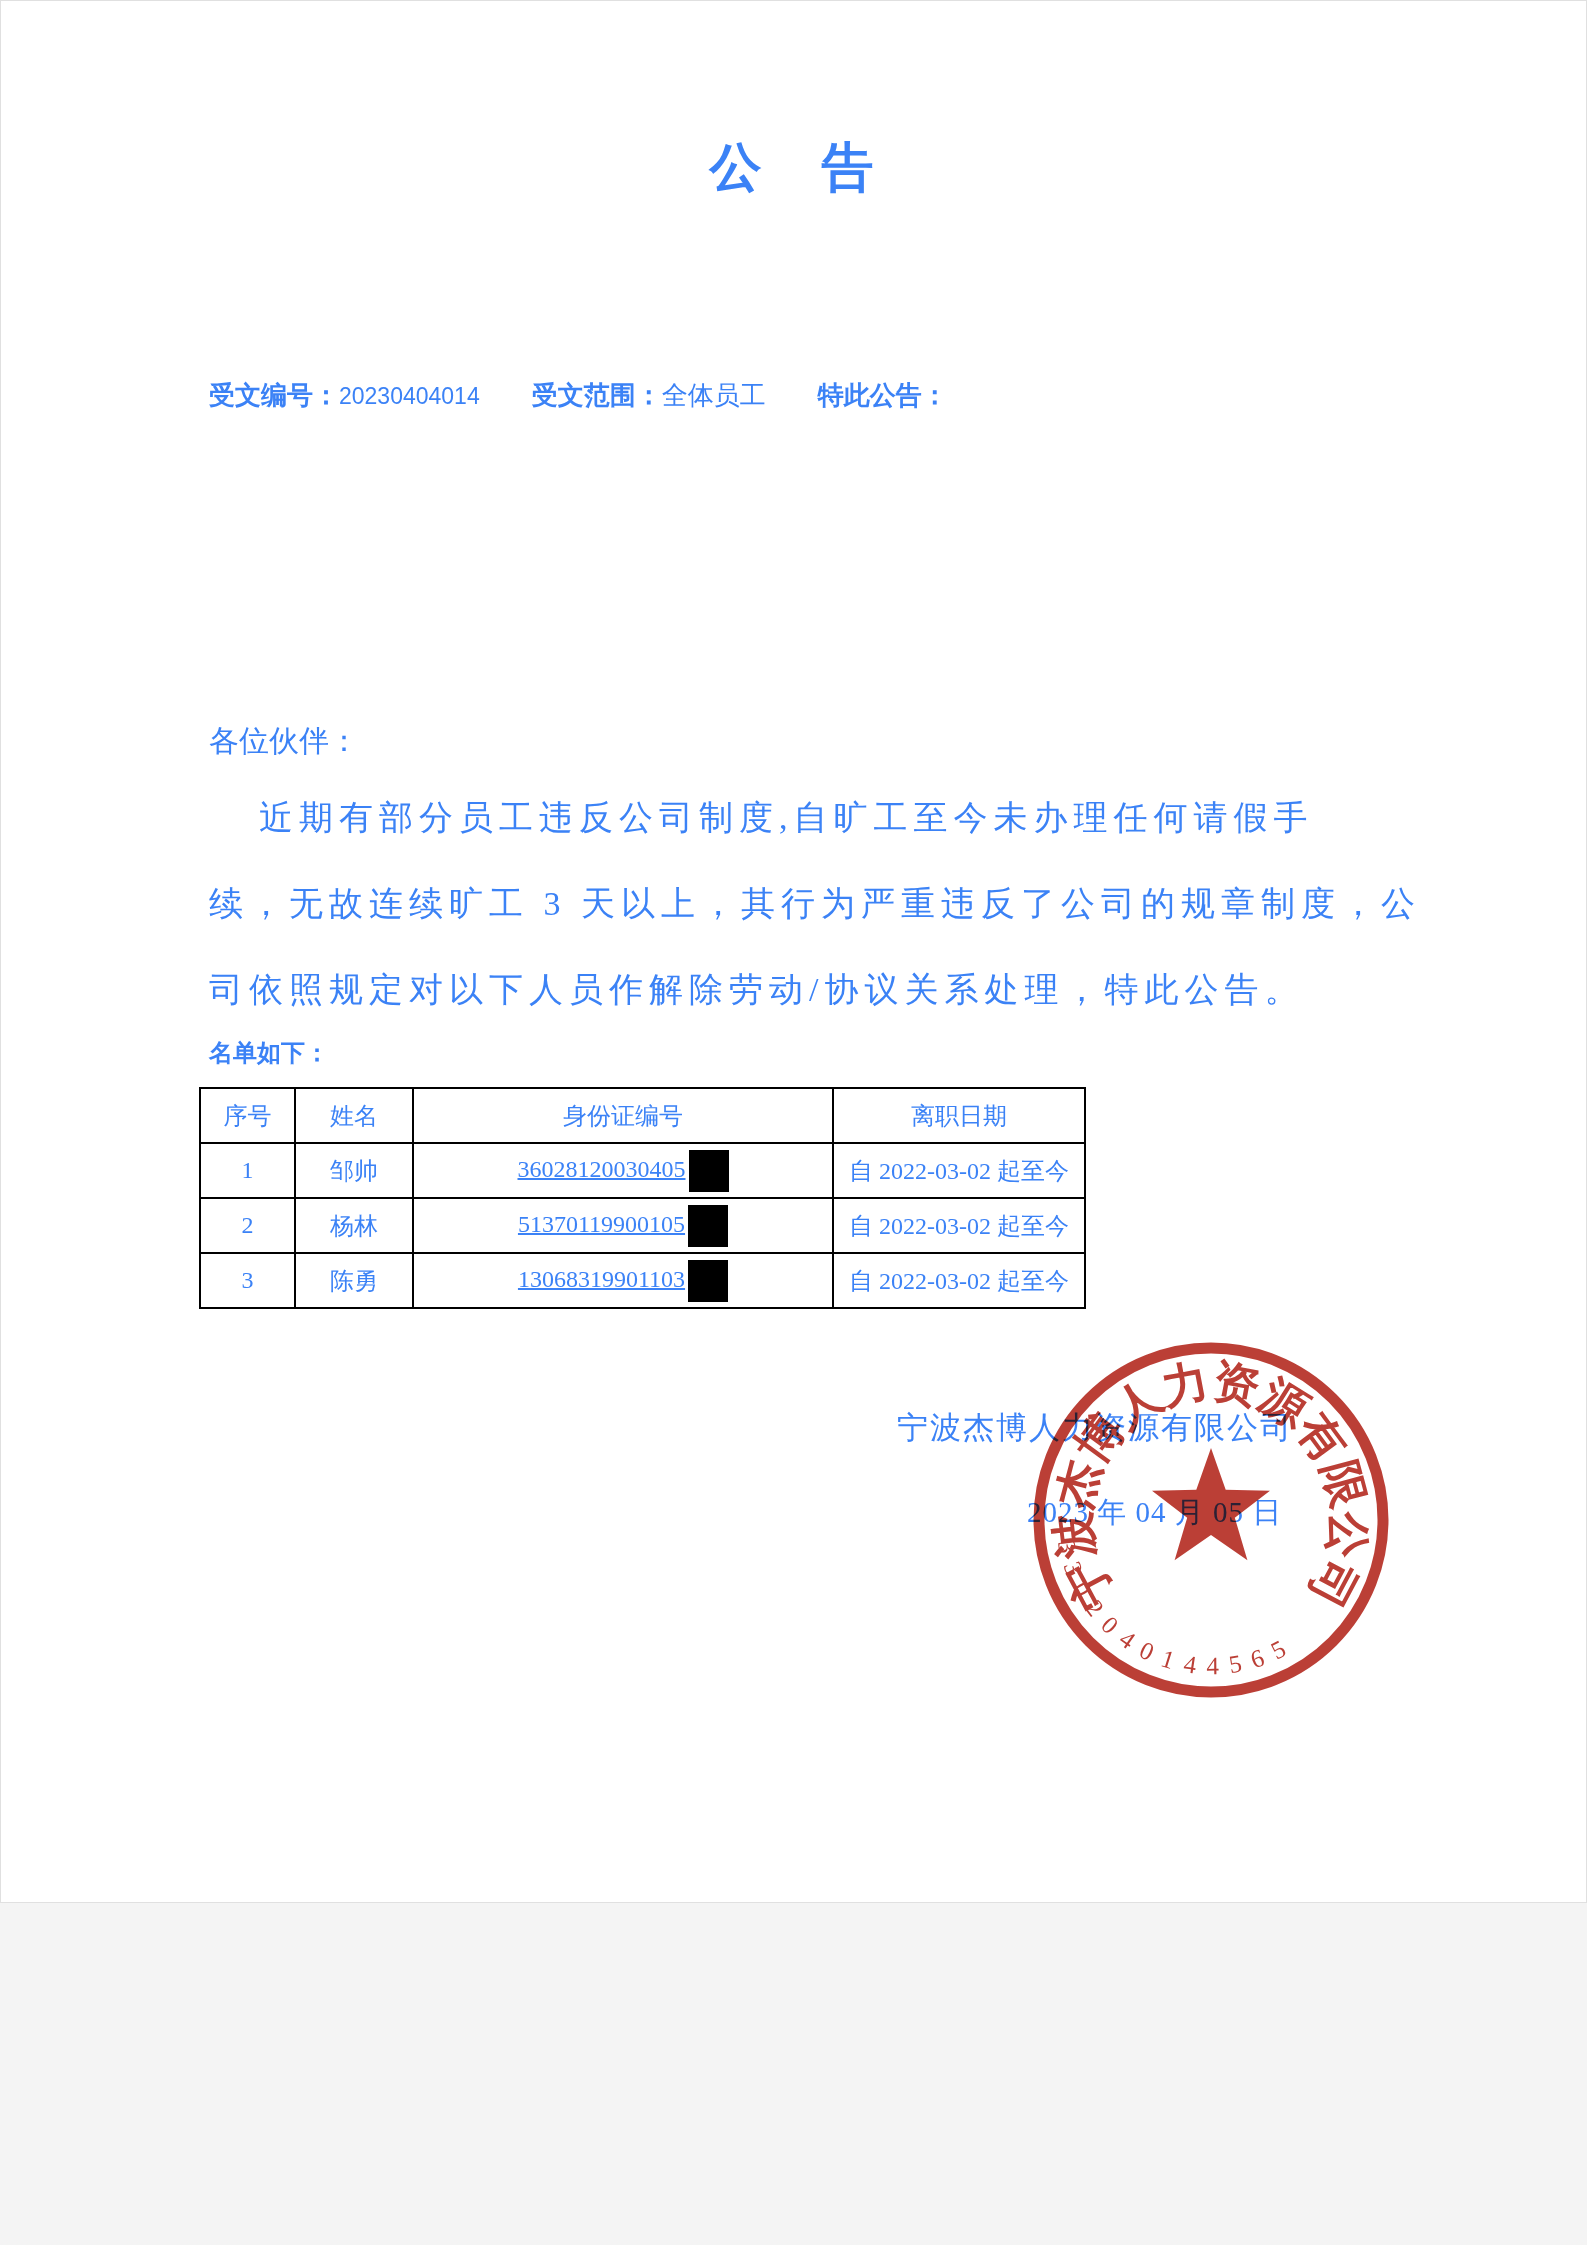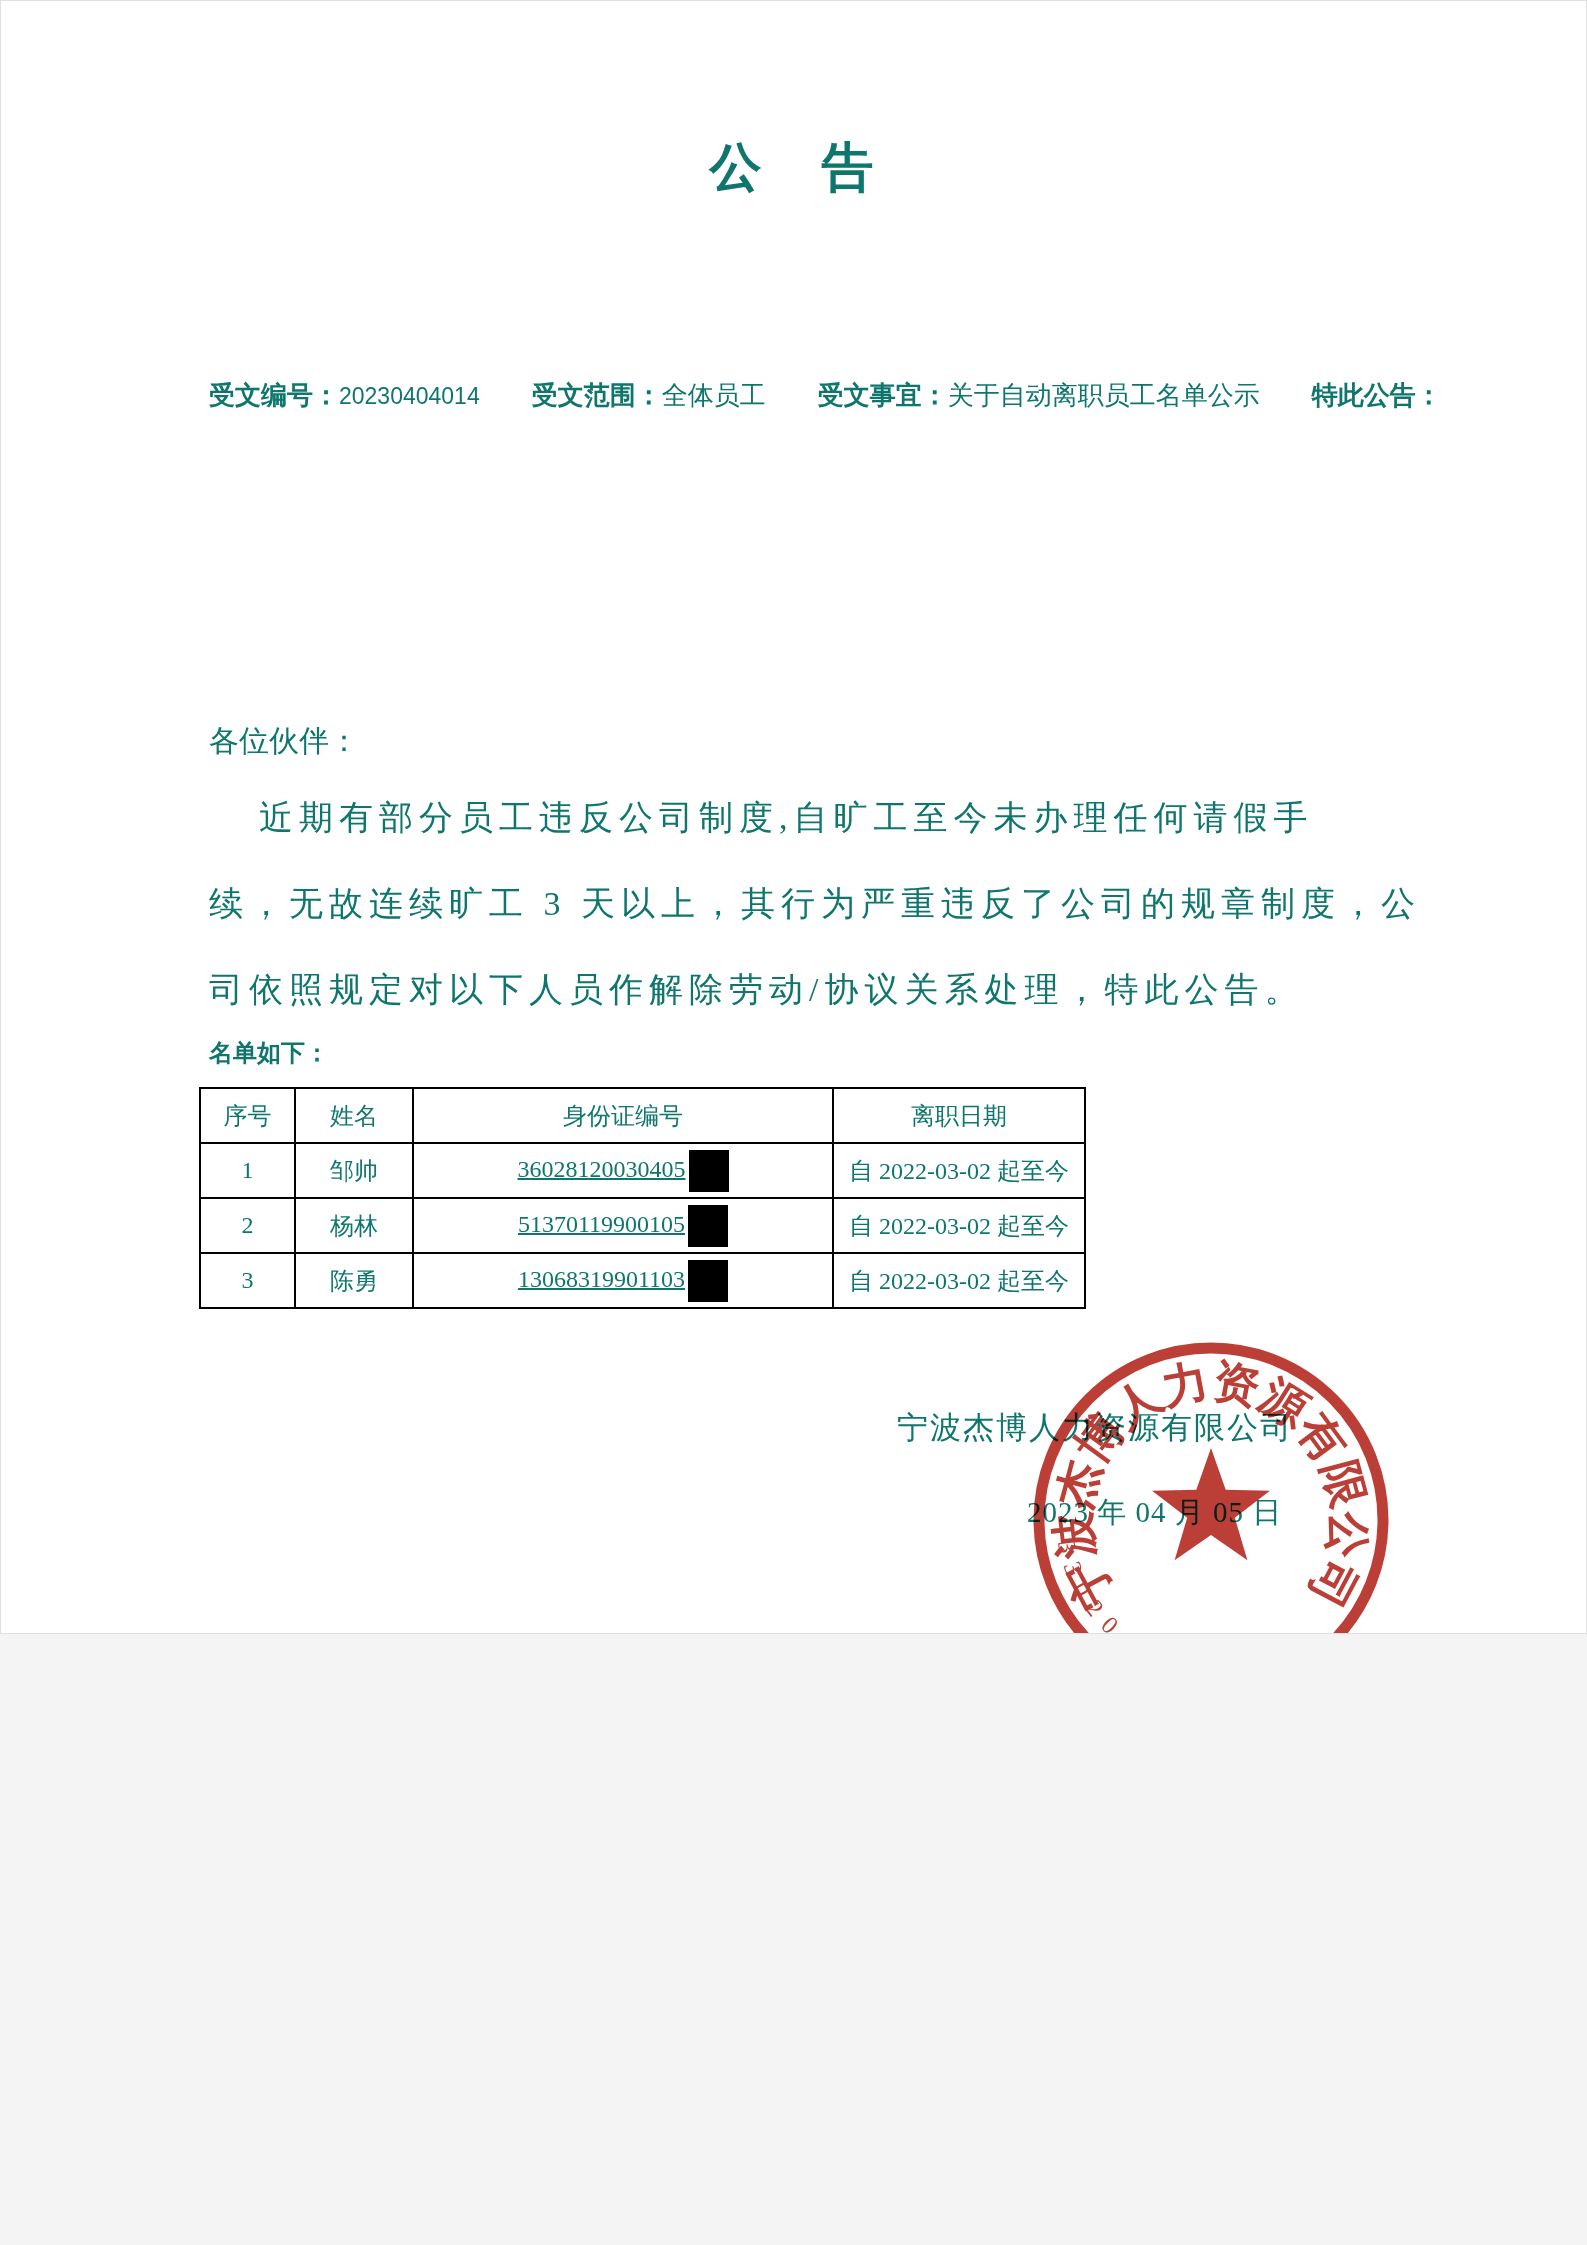--- a/index.html
+++ b/index.html
@@ -1,19 +1,19 @@
 <!DOCTYPE html>
 <html><head>
 <meta charset="utf-8">
 <style>
   html,body { margin:0; padding:0; background:#f4f4f4; }
   .page {
-    position:relative; width:1587px; height:1634px; margin:0 auto;
+    position:relative; width:1587px; height:1903px; margin:0 auto;
     background:#ffffff; border:1px solid #e0e0e0; box-sizing:border-box;
-    font-family:"Liberation Serif","DejaVu Serif",serif; color:#0f766e;
+    font-family:"Liberation Serif","DejaVu Serif",serif; color:#3b82f6;
     overflow:hidden;
   }
   .doc-title {
     position:absolute; top:132px; left:0; width:100%;
     text-align:center; font-size:52px; font-weight:700; letter-spacing:4px;
   }
   .meta { position:absolute; left:208px; top:378px; display:flex; flex-direction:row; gap:52px; }
   .meta-row { line-height:34px; white-space:nowrap; }
   .meta-label { font-weight:700; font-size:26px; }
   .meta-value { font-size:26px; }
@@ -53,23 +53,20 @@
 <div class="page">
 
   <div class="doc-title">公　告</div>
 
   <div class="meta">
     <div class="meta-row">
       <span class="meta-label">受文编号：</span><span class="meta-value sans">20230404014</span>
     </div>
     <div class="meta-row">
       <span class="meta-label">受文范围：</span><span class="meta-value">全体员工</span>
-    </div>
-    <div class="meta-row">
-      <span class="meta-label">受文事宜：</span><span class="meta-value">关于自动离职员工名单公示</span>
     </div>
     <div class="meta-row">
       <span class="meta-label">特此公告：</span><span class="meta-value"></span>
     </div>
   </div>
 
   <div class="salutation">各位伙伴：</div>
 
   <div class="paragraph">
     <div class="para-line indent">近期有部分员工违反公司制度,自旷工至今未办理任何请假手</div>

